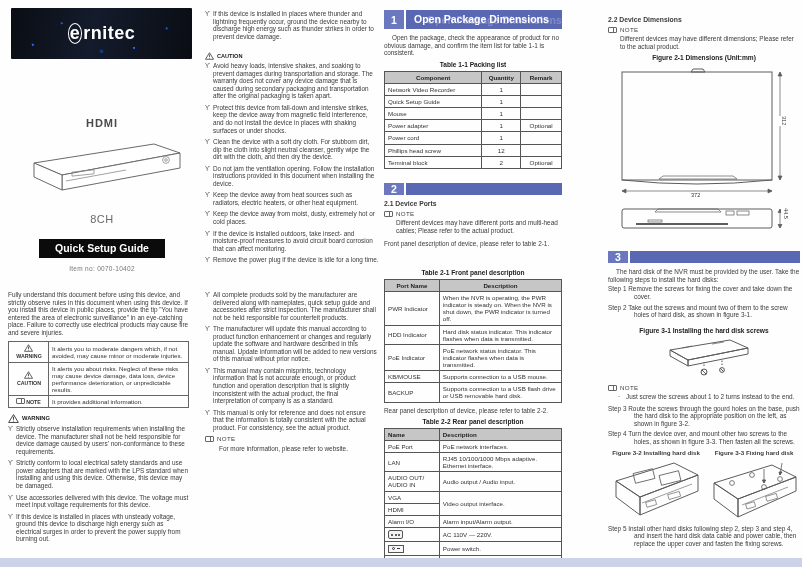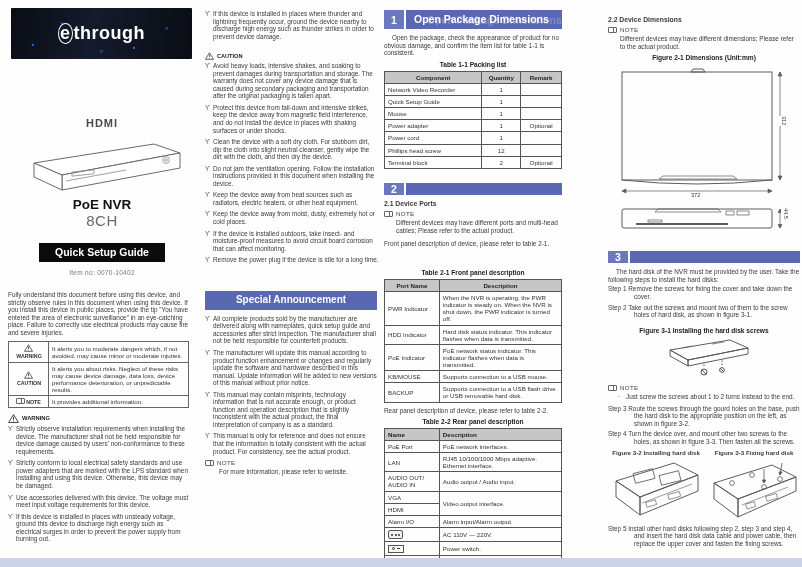--- a/index.html
+++ b/index.html
@@ -36,21 +36,21 @@
       radial-gradient(circle 3px at 50% 85%, #16367e 0 45%, transparent 75%),
       linear-gradient(100deg, #0a0d13 0%, #141b2c 45%, #0a0d13 100%);
     display:flex; align-items:center; justify-content:center; }
   .logo-word { color:#fff; font-weight:bold; font-size:18px; letter-spacing:.5px; }
   .logo-e { display:inline-block; border:1.6px solid #fff; border-radius:50%; line-height:1;
             padding:0 1px 1px 1px; margin-right:1px; }
   .hdmi { text-align:center; margin-top:58px; font-weight:bold; font-size:11px; color:#4a4a4a;
           letter-spacing:1px; }
   .prodfig { display:block; margin:2px auto 0; }
   .prodname { text-align:center; font-weight:bold; font-size:13.5px; color:#111; margin-top:4px; }
-  .channels { text-align:center; font-size:15px; color:#6a6a6a; margin-top:0; letter-spacing:.5px; }
+  .channels { text-align:center; font-size:11px; color:#6a6a6a; margin-top:20px; letter-spacing:.5px; }
   .qsg { width:126px; margin:14px auto 0; background:#0b0b0b; color:#fff; text-align:center;
          font-weight:bold; font-size:10.5px; padding:3px 0 4px; }
   .itemno { text-align:center; font-size:6.5px; color:#777; margin-top:7px; letter-spacing:.3px; }
 
   
   .hdr { background:#5a68b4; color:#fff; font-weight:bold; font-size:10px; text-align:center;
          padding:3px 0 4px; margin-bottom:5px; }
   .secbar { display:flex; align-items:stretch; background:#5a68b4; margin-bottom:5px; }
   .secbar .num { width:22px; background:#6b78c0; color:#fff; font-weight:bold; font-size:10.5px;
                  display:flex; align-items:center; justify-content:center; border-right:2px solid #fff; }
@@ -91,37 +91,36 @@
   .figrow { display:flex; justify-content:space-between; margin-top:2px; }
   .figcap2 { font-size:6.2px; font-weight:bold; text-align:center; }
 </style>
 </head>
 <body>
 
 <div class="page">
 
   <div class="c-brand">
     <div class="banner">
-      <span class="logo-word"><span class="logo-e">e</span><span>through</span></span>
+      <span class="logo-word"><span class="logo-e">e</span><span>rnitec</span></span>
     </div>
     <div class="hdmi"><span>HDMI</span></div>
     <svg class="prodfig" width="172" height="62" viewBox="0 0 172 62">
       <g fill="#fff" stroke="#6a6a6a" stroke-width="1">
         <polygon points="18,32 138,13 164,22 46,44"></polygon>
         <polygon points="46,44 164,22 164,37 46,59"></polygon>
         <polygon points="18,32 46,44 46,59 18,46"></polygon>
       </g>
       <g stroke="#8a8a8a" stroke-width="0.8" fill="none">
         <line x1="50" y1="50" x2="110" y2="39"></line>
         <rect x="56" y="47" width="22" height="4" transform="skewY(-6)"></rect>
         <circle cx="150" cy="29" r="3.4"></circle>
         <circle cx="150" cy="29" r="1.3"></circle>
       </g>
     </svg>
-    <div class="prodname">PoE NVR</div>
     <div class="channels">8CH</div>
     <div class="qsg">Quick Setup Guide</div>
     <div class="itemno">Item no: 0070-10402</div>
   </div>
 
   <div class="c-caut t">
     <div class="bullet-item">
       <span class="bmark">ϒ</span>
       <span>If this device is installed in places where thunder and lightning frequently occur, ground the device nearby to discharge high energy such as thunder strikes in order to prevent device damage.</span>
     </div>
@@ -178,21 +177,20 @@
       <span style="font-size:5.8px;">WARNING</span>
     </div>
     <div class="bullet-item"><span class="bmark">ϒ</span><span>Strictly observe installation requirements when installing the device. The manufacturer shall not be held responsible for device damage caused by users' non-conformance to these requirements.</span></div>
     <div class="bullet-item"><span class="bmark">ϒ</span><span>Strictly conform to local electrical safety standards and use power adapters that are marked with the LPS standard when installing and using this device. Otherwise, this device may be damaged.</span></div>
     <div class="bullet-item"><span class="bmark">ϒ</span><span>Use accessories delivered with this device. The voltage must meet input voltage requirements for this device.</span></div>
     <div class="bullet-item"><span class="bmark">ϒ</span><span>If this device is installed in places with unsteady voltage, ground this device to discharge high energy such as electrical surges in order to prevent the power supply from burning out.</span></div>
 
   </div>
 
   <div class="c-spec t">
-    <div class="hdr">Special Announcement</div>
     <div class="bullet-item"><span class="bmark">ϒ</span><span>All complete products sold by the manufacturer are delivered along with nameplates, quick setup guide and accessories after strict inspection. The manufacturer shall not be held responsible for counterfeit products.</span></div>
     <div class="bullet-item"><span class="bmark">ϒ</span><span>The manufacturer will update this manual according to product function enhancement or changes and regularly update the software and hardware described in this manual. Update information will be added to new versions of this manual without prior notice.</span></div>
     <div class="bullet-item"><span class="bmark">ϒ</span><span>This manual may contain misprints, technology information that is not accurate enough, or product function and operation description that is slightly inconsistent with the actual product, the final interpretation of company is as a standard.</span></div>
     <div class="bullet-item"><span class="bmark">ϒ</span><span>This manual is only for reference and does not ensure that the information is totally consistent with the actual product. For consistency, see the actual product.</span></div>
     <div class="note-row">
         <span class="note-icon"></span>
         <span class="note-label">NOTE</span>
       </div>
     <div style="padding-left:14px;">For more information, please refer to website.</div>
   </div>

